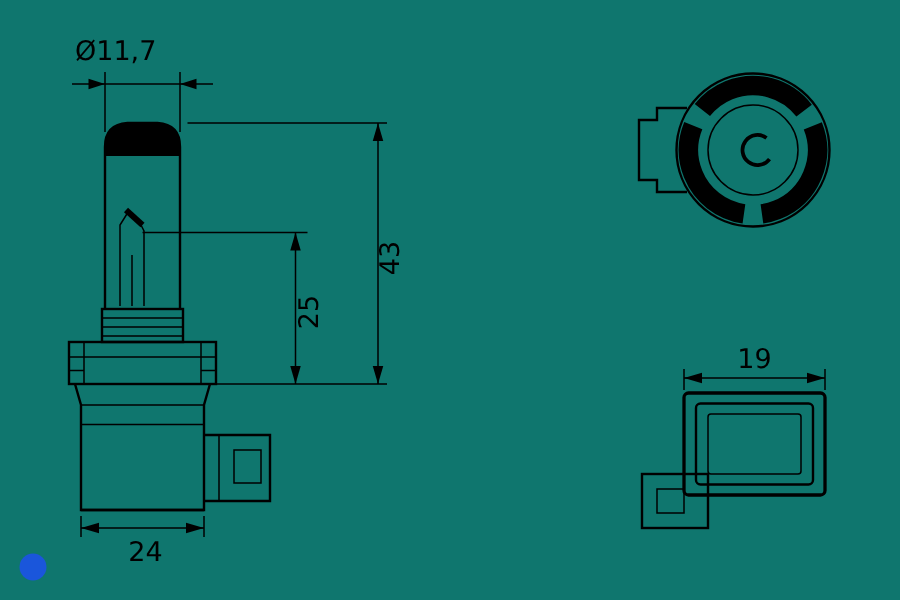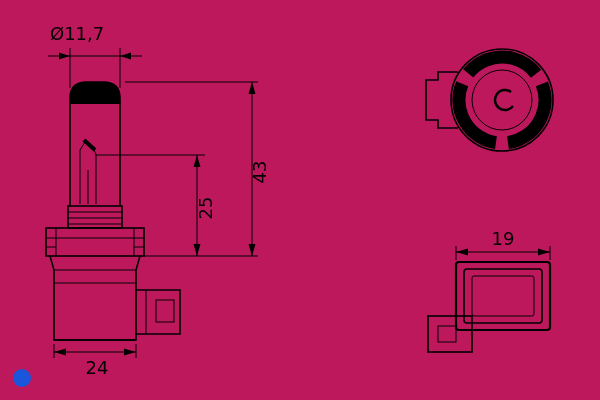--- a/index.html
+++ b/index.html
@@ -1,19 +1,19 @@
 <!DOCTYPE html>
 <html><head>
 <meta charset="utf-8">
 <style>
   html,body{margin:0;padding:0;background:#ffffff;}
   .stage{
     position:relative;
     width:600px;height:400px;
-    background:#be185d;
+    background:#0f766e;
     font-family:"DejaVu Sans","Liberation Sans",sans-serif;
     overflow:hidden;
   }
   svg{display:block;}
   .dimtext{
     font-family:"DejaVu Sans","Liberation Sans",sans-serif;
     font-size:18px;
     fill:#000;
   }
   .thin{stroke:#000;stroke-width:1;fill:none;}

